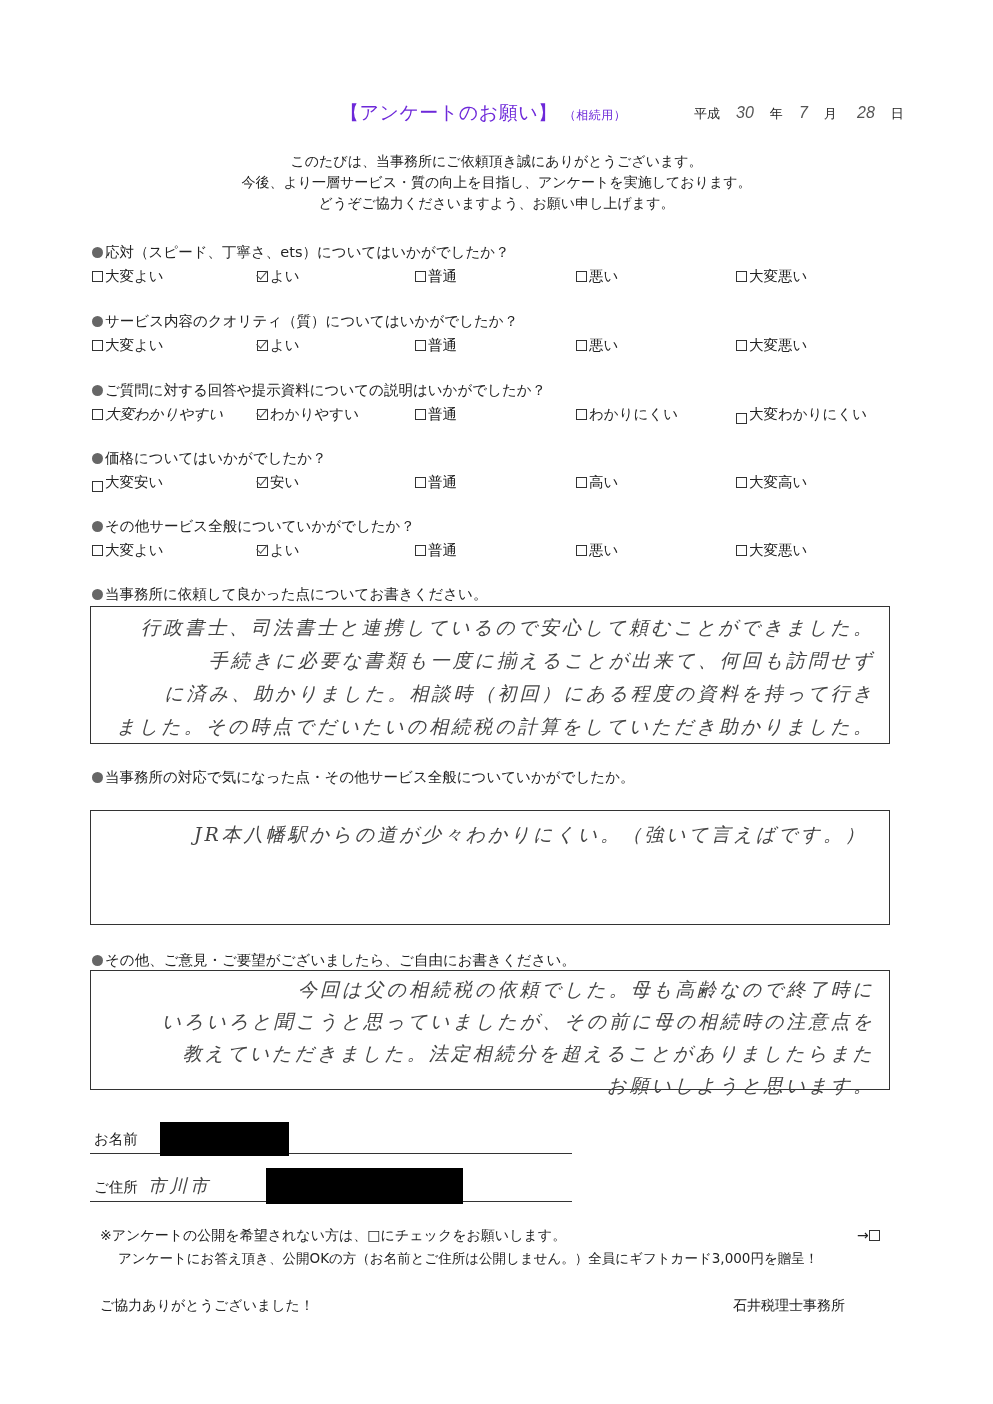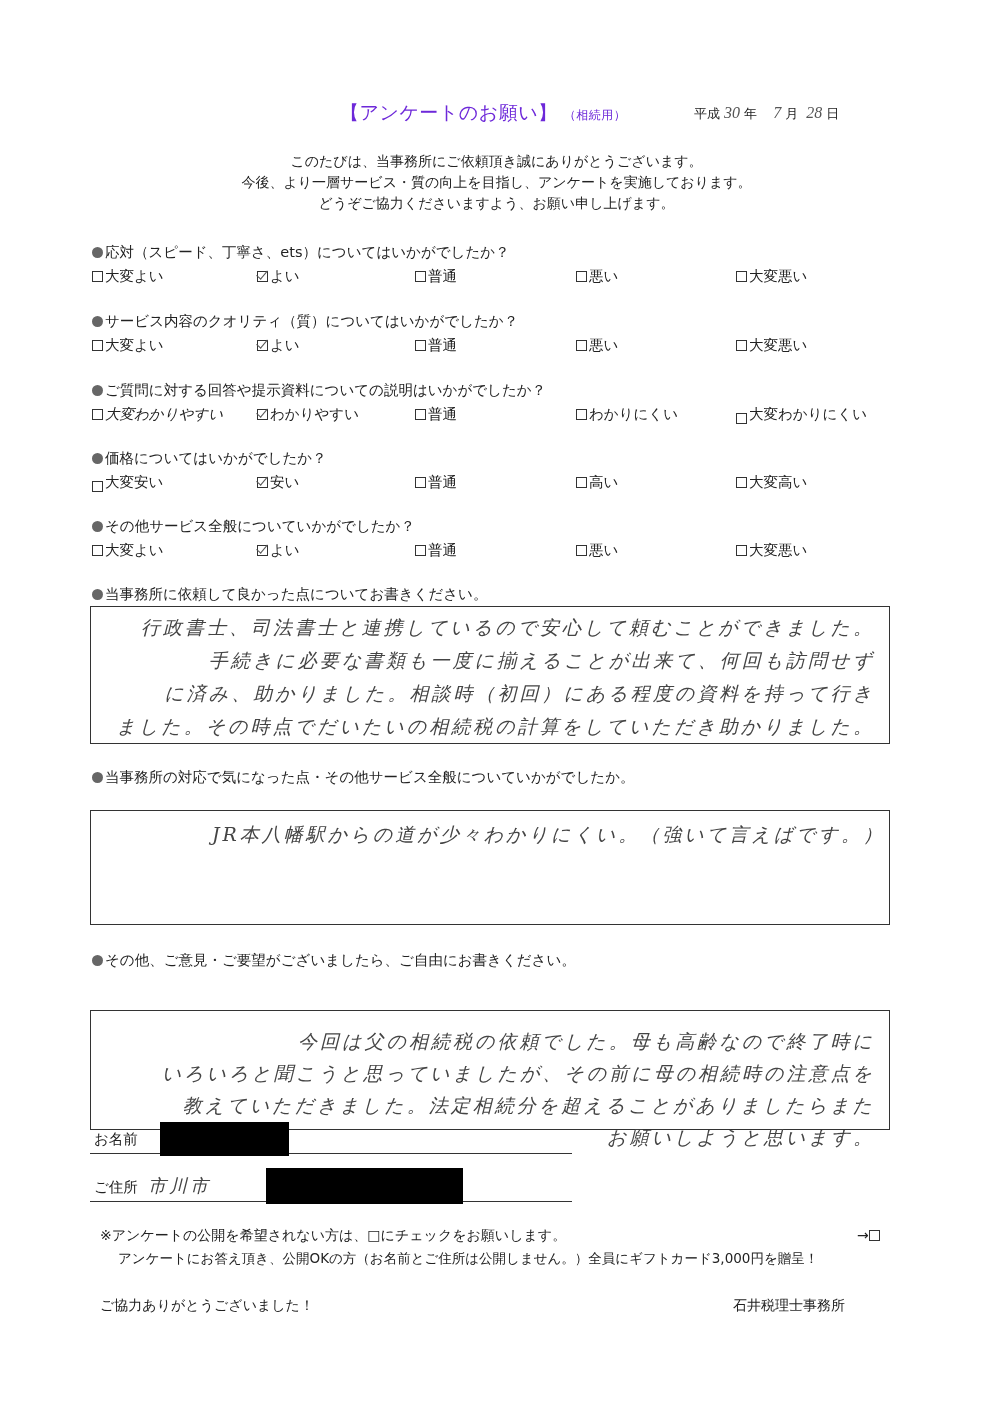--- a/index.html
+++ b/index.html
@@ -2,21 +2,21 @@
 <html><head>
 <meta charset="utf-8">
 <style>
   html, body { margin:0; padding:0; background:#ffffff; }
   body { width:993px; height:1404px; position:relative; overflow:hidden;
          font-family:"DejaVu Sans", sans-serif; color:#222; }
   .abs { position:absolute; }
   .title { left:340px; top:100px; font-size:19px; color:#6d28d9; letter-spacing:0.5px; }
   .title .sub { font-size:12px; margin-left:6px; }
   .date { left:694px; top:104px; font-size:13px; }
-  .date .hw { font-family:Liberation Serif, serif; font-style:italic; font-size:16px; color:#555; margin:0 4px; }
+  .date .hw { font-family:Liberation Sans, sans-serif; font-style:italic; font-size:16px; color:#555; margin:0 16px; }
   .intro { left:0; width:993px; text-align:center; font-size:14px; line-height:21px; top:151px; }
   .q { left:92px; font-size:14.5px; }
   .opts { left:92px; width:800px; font-size:14.5px; }
   .opt { position:absolute; top:0; white-space:nowrap; display:flex; align-items:center; }
   .cb { display:inline-block; width:11px; height:11px; border:1.3px solid #333; margin-right:2px; position:relative; box-sizing:border-box; }
   .cb.checked::after { content:""; position:absolute; left:1px; top:-4px; width:5px; height:10px;
       border-right:1.5px solid #555; border-bottom:1.5px solid #555; transform:rotate(40deg); }
   .dot { display:inline-block; width:11px; height:11px; border-radius:50%; background:#666; margin-right:2px; vertical-align:-1px; }
   .box { left:90px; width:800px; border:1.5px solid #333; box-sizing:border-box; }
   .hw-text { font-family:"DejaVu Serif", serif; font-style:italic; color:#444; font-size:19px; letter-spacing:3px; white-space:nowrap; overflow:hidden;text-align:right; }
@@ -162,26 +162,26 @@
 
 <div class="abs q" style="top:585px"><span class="dot"></span><span>当事務所に依頼して良かった点についてお書きください。</span></div>
 <div class="abs box" style="top:606px;height:138px;padding:4px 14px">
   <div class="hw-text" style="line-height:33px">行政書士、司法書士と連携しているので安心して頼むことができました。</div>
   <div class="hw-text" style="line-height:33px">手続きに必要な書類も一度に揃えることが出来て、何回も訪問せず</div>
   <div class="hw-text" style="line-height:33px">に済み、助かりました。相談時（初回）にある程度の資料を持って行き</div>
   <div class="hw-text" style="line-height:33px">ました。その時点でだいたいの相続税の計算をしていただき助かりました。</div>
 </div>
 
 <div class="abs q" style="top:768px"><span class="dot"></span><span>当事務所の対応で気になった点・その他サービス全般についていかがでしたか。</span></div>
-<div class="abs box" style="top:810px;height:115px;padding:8px 4px">
+<div class="abs box" style="top:810px;height:115px;padding:8px 22px">
   <div class="hw-text" style="line-height:30px">JR本八幡駅からの道が少々わかりにくい。（強いて言えばです。）</div>
 </div>
 
 <div class="abs q" style="top:951px"><span class="dot"></span><span>その他、ご意見・ご要望がございましたら、ご自由にお書きください。</span></div>
-<div class="abs box" style="top:1010px;height:120px;padding:14px 14px">
+<div class="abs box" style="top:970px;height:120px;padding:2px 14px">
   <div class="hw-text" style="line-height:32px">今回は父の相続税の依頼でした。母も高齢なので終了時に</div>
   <div class="hw-text" style="line-height:32px">いろいろと聞こうと思っていましたが、その前に母の相続時の注意点を</div>
   <div class="hw-text" style="line-height:32px">教えていただきました。法定相続分を超えることがありましたらまた</div>
   <div class="hw-text" style="line-height:32px">お願いしようと思います。</div>
 </div>
 
 <div class="abs" style="left:90px;top:1122px;width:482px;height:32px">
   <div class="line" style="position:absolute;left:0;right:0;bottom:0"></div>
   <span style="position:absolute;left:4px;bottom:5px;font-size:14.5px">お名前</span>
   <div class="redact" style="position:absolute;left:70px;top:0;width:129px;height:34px"></div>

